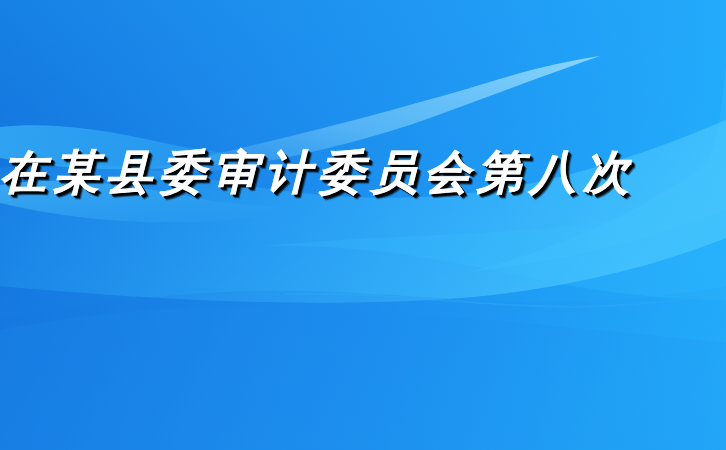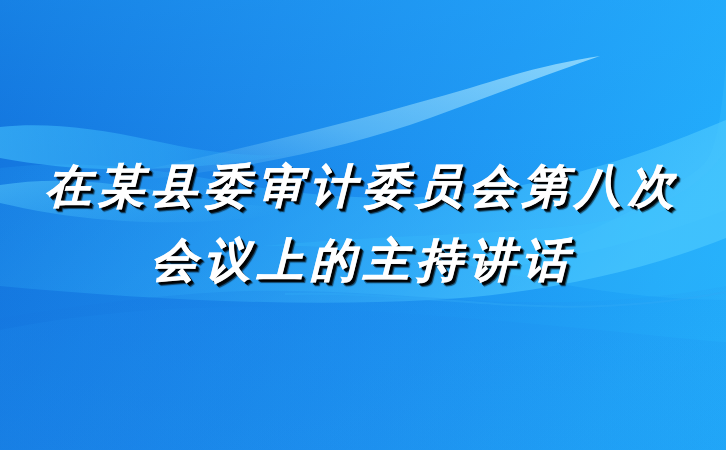--- a/index.html
+++ b/index.html
@@ -34,22 +34,21 @@
   .layer svg {
     display: block;
     width: 726px;
     height: 450px;
   }
   
   .title-wrap {
     position: absolute;
     left: 0;
     right: 0;
-    top: 150px;
-    text-align: center;
+    top: 136px;
     z-index: 20;
   }
   .title-line {
     display: block;
     color: #ffffff;
     font-family: "Liberation Serif", "DejaVu Serif", serif;
     font-size: 46px;
     font-weight: bold;
     font-style: italic;
     letter-spacing: 7px;
@@ -123,16 +122,15 @@
       <path d="M 726 292 C 660 305 580 310 495 304 C 420 299 350 292 285 294" fill="none" stroke="#2FA8F6" stroke-opacity="0.45" stroke-width="2"></path>
 
       <path d="M 0 330 C 90 312 190 304 300 308 C 410 312 520 322 620 332 C 660 336 696 340 726 342 L 726 450 L 0 450 Z" fill="url(#gBottomRight)"></path>
 
       <rect x="0" y="0" width="726" height="450" fill="none"></rect>
     </svg>
   </div>
 
   <div class="title-wrap">
     <span class="title-line">在某县委审计委员会第八次</span>
-    <span class="title-line">会议上的主持讲话</span>
   </div>
 
 </div>
 
 </body></html>

